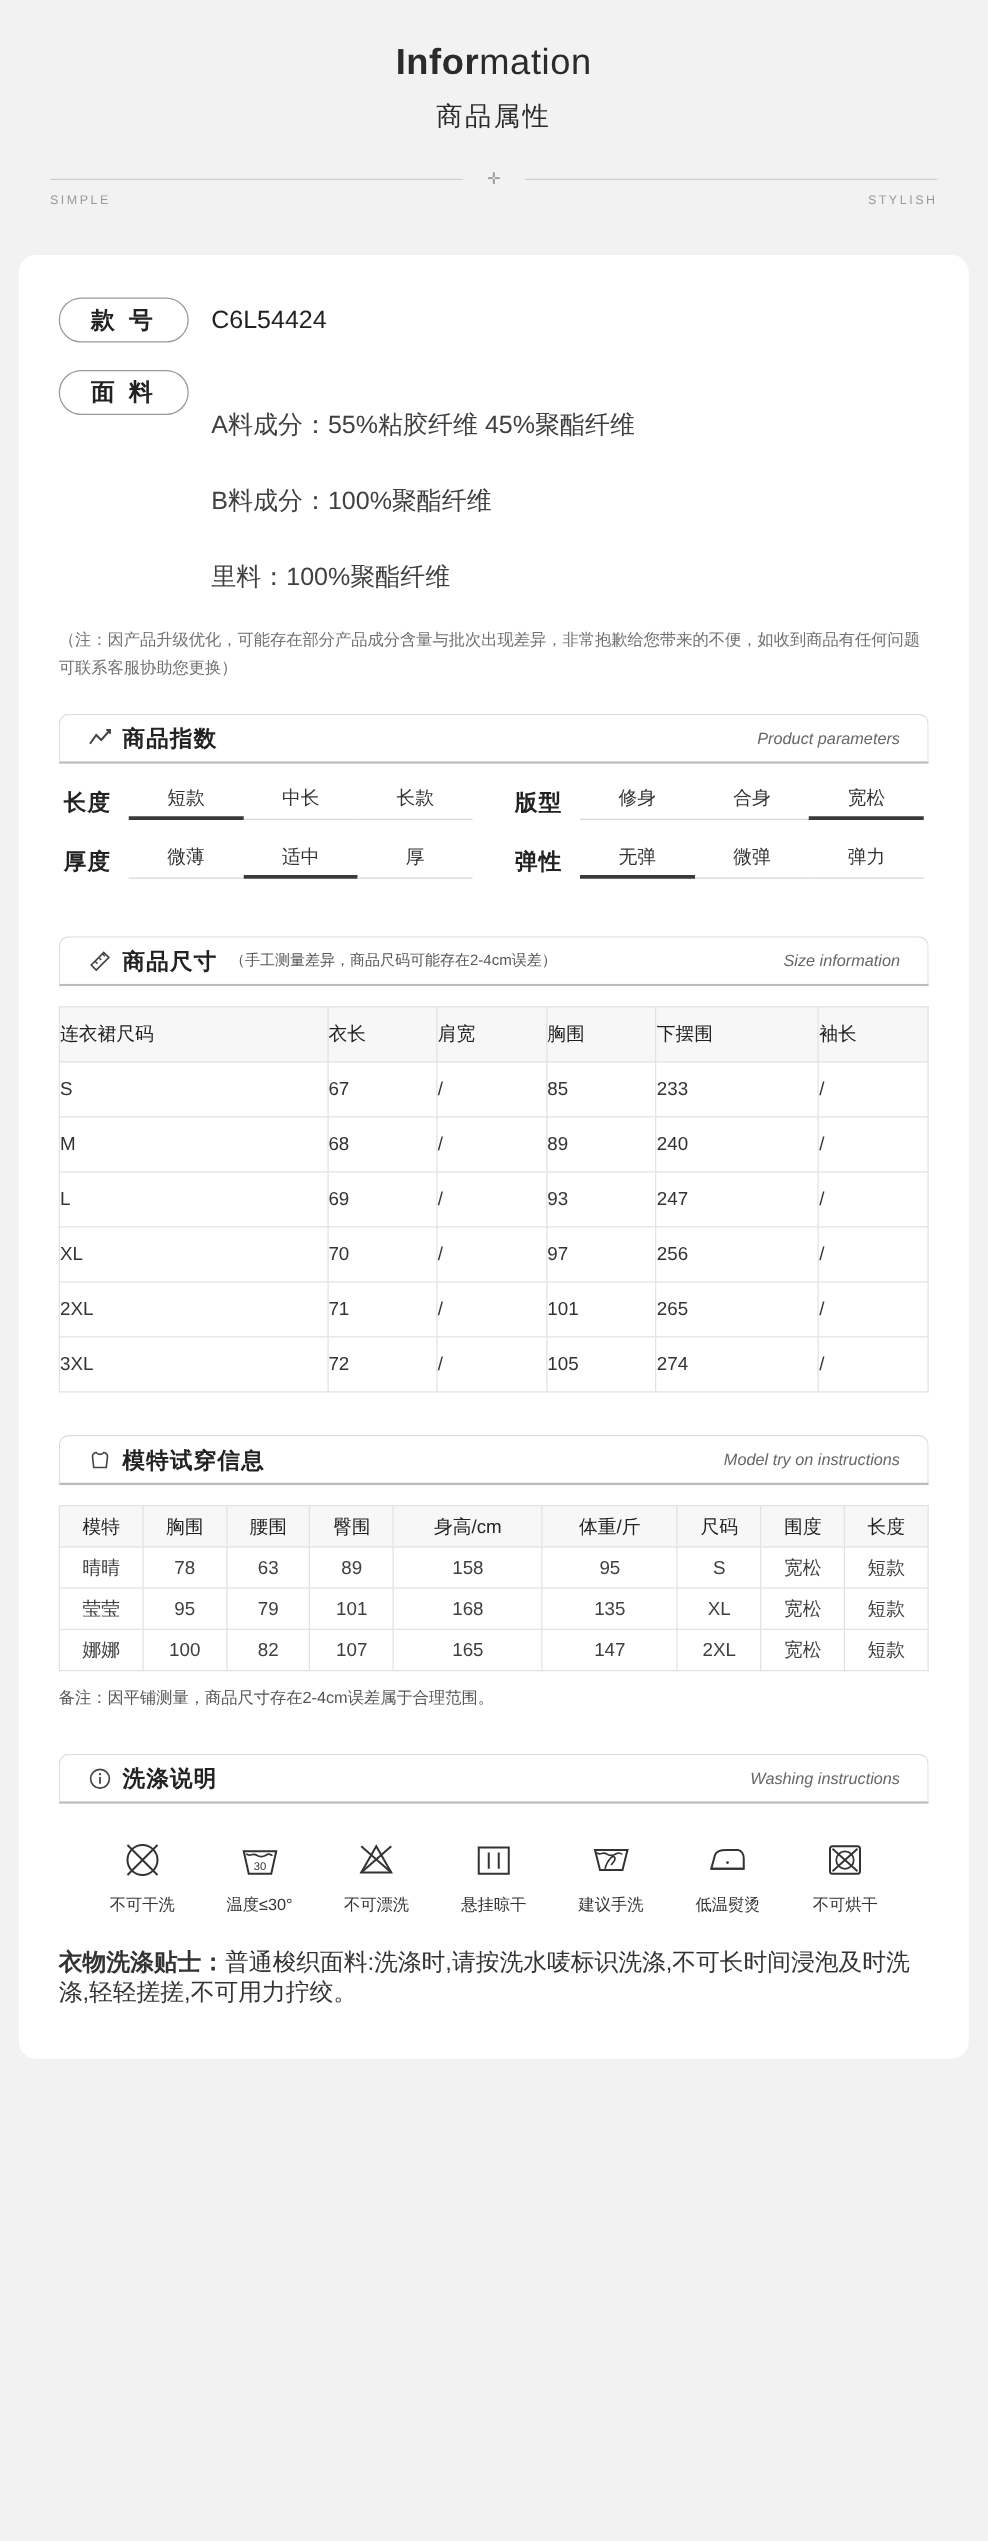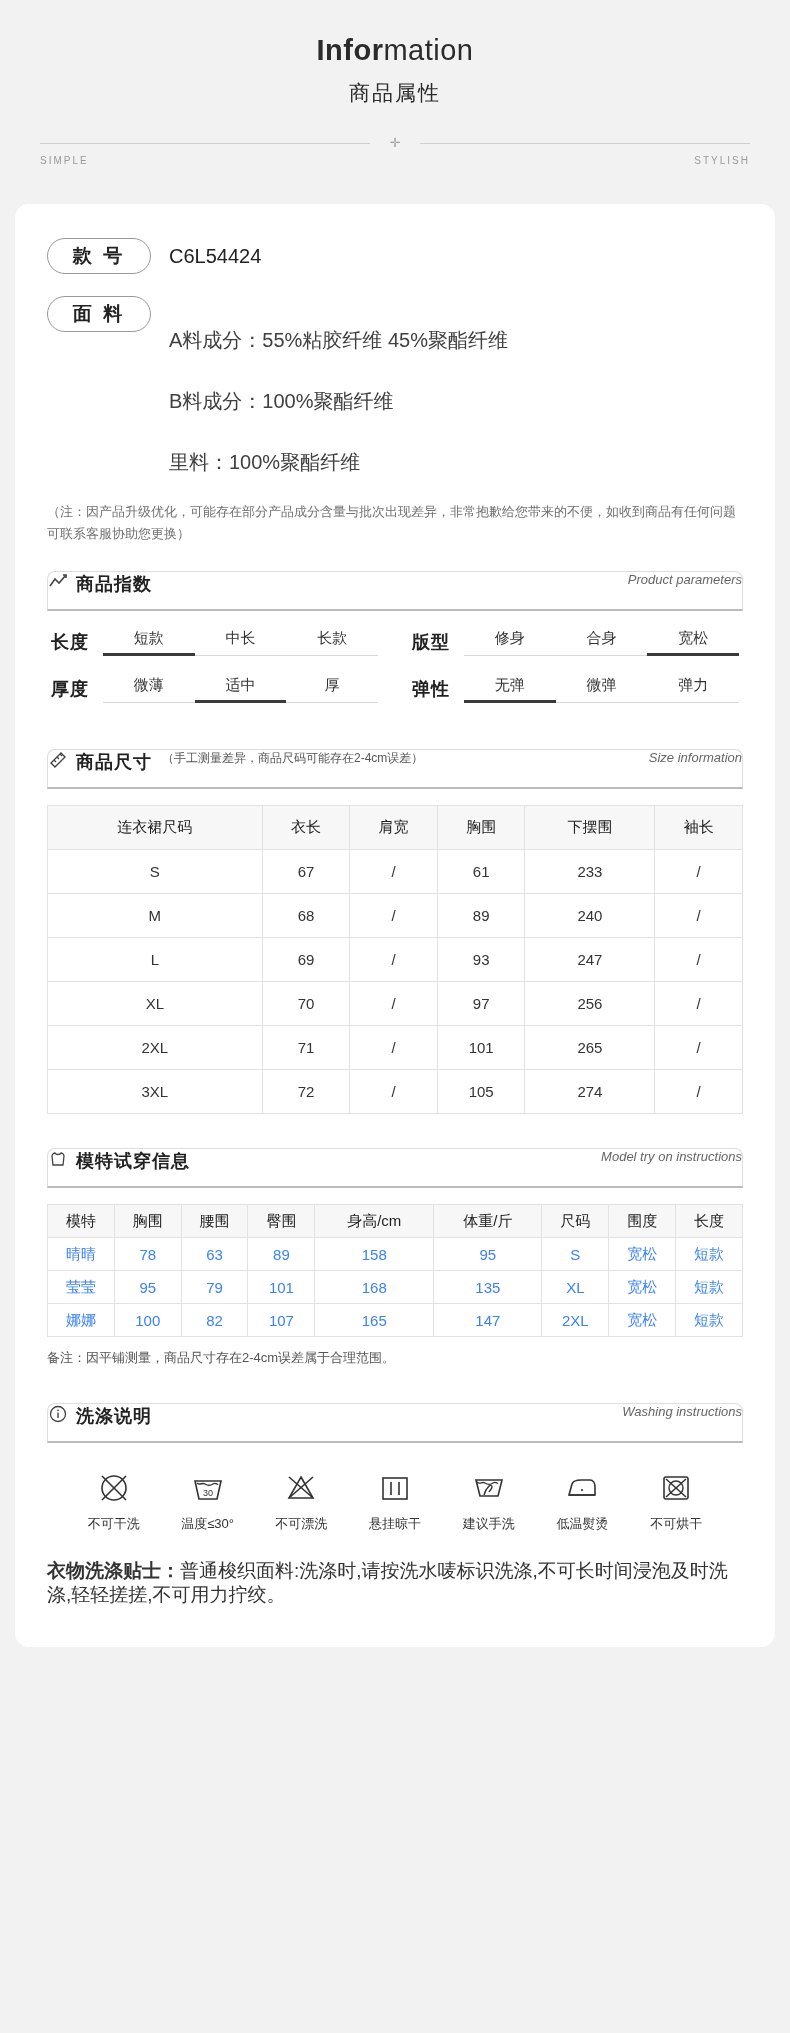--- a/index.html
+++ b/index.html
@@ -121,22 +121,22 @@
   }
 
   
   .sec {
     margin-top: 26px;
     height: 40px;
     border: 1px solid #ddd;
     border-radius: 8px 8px 0 0;
     border-bottom: 2px solid #bbb;
     display: flex;
-    align-items: flex-start;
-    padding: 0 0;
+    align-items: center;
+    padding: 0 22px;
     background: #fff;
   }
   .sec .sicon {
     width: 20px;
     height: 20px;
     margin-right: 8px;
     display: flex;
     align-items: center;
     justify-content: center;
     color: #555;
@@ -199,36 +199,36 @@
 
   
   table {
     width: 100%;
     border-collapse: collapse;
     margin-top: 16px;
   }
   .size-table th, .size-table td {
     border: 1px solid #e2e2e2;
     height: 44px;
-    text-align: center;
+    text-align: left;
     font-size: 15px;
     color: #333;
     font-weight: normal;
   }
   .size-table th {
     background: #f7f7f7;
     font-size: 15px;
     color: #222;
   }
   .model-table th, .model-table td {
     border: 1px solid #e2e2e2;
     height: 33px;
     text-align: center;
     font-size: 15px;
-    color: #3b82f6;
+    color: #404040;
     font-weight: normal;
   }
   .model-table th { background: #f7f7f7; color: #222; }
   .table-note {
     margin-top: 10px;
     font-size: 13px;
     line-height: 22px;
     color: #555;
   }
 
@@ -365,21 +365,21 @@
           <th>胸围</th>
           <th>下摆围</th>
           <th>袖长</th>
         </tr>
       </thead>
       <tbody>
         <tr>
           <td>S</td>
           <td>67</td>
           <td>/</td>
-          <td>61</td>
+          <td>85</td>
           <td>233</td>
           <td>/</td>
         </tr>
         <tr>
           <td>M</td>
           <td>68</td>
           <td>/</td>
           <td>89</td>
           <td>240</td>
           <td>/</td>

